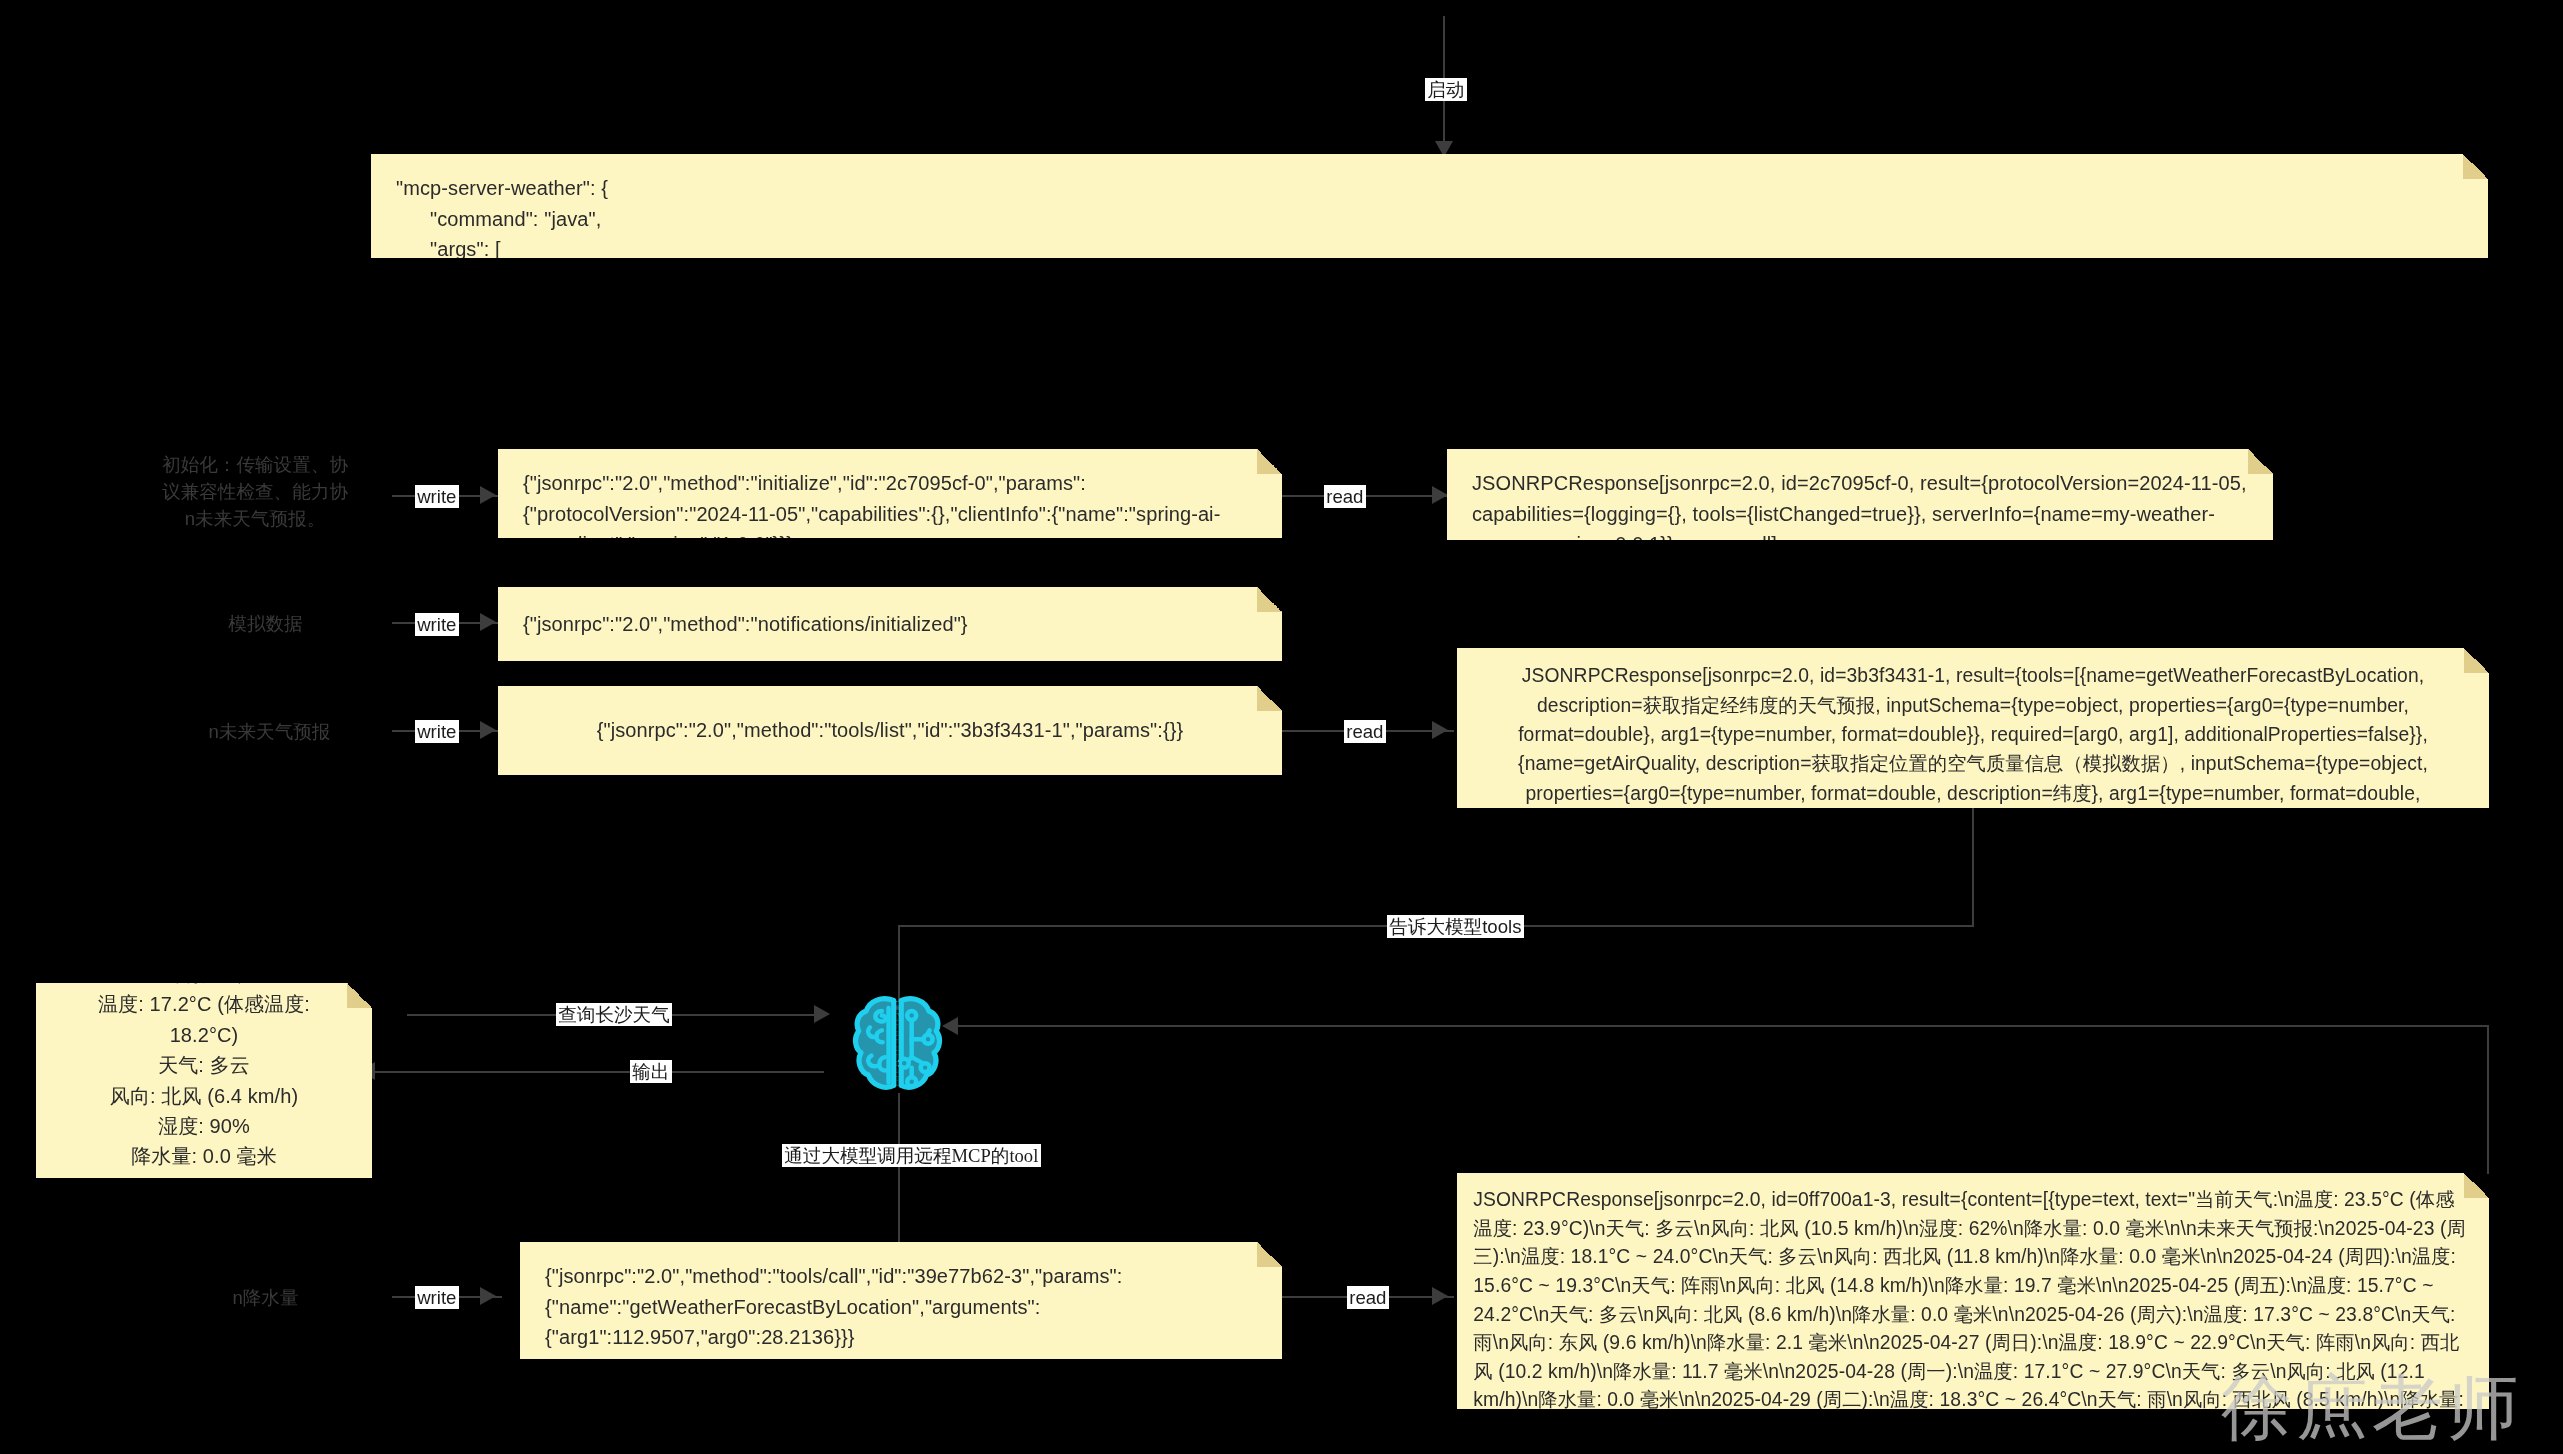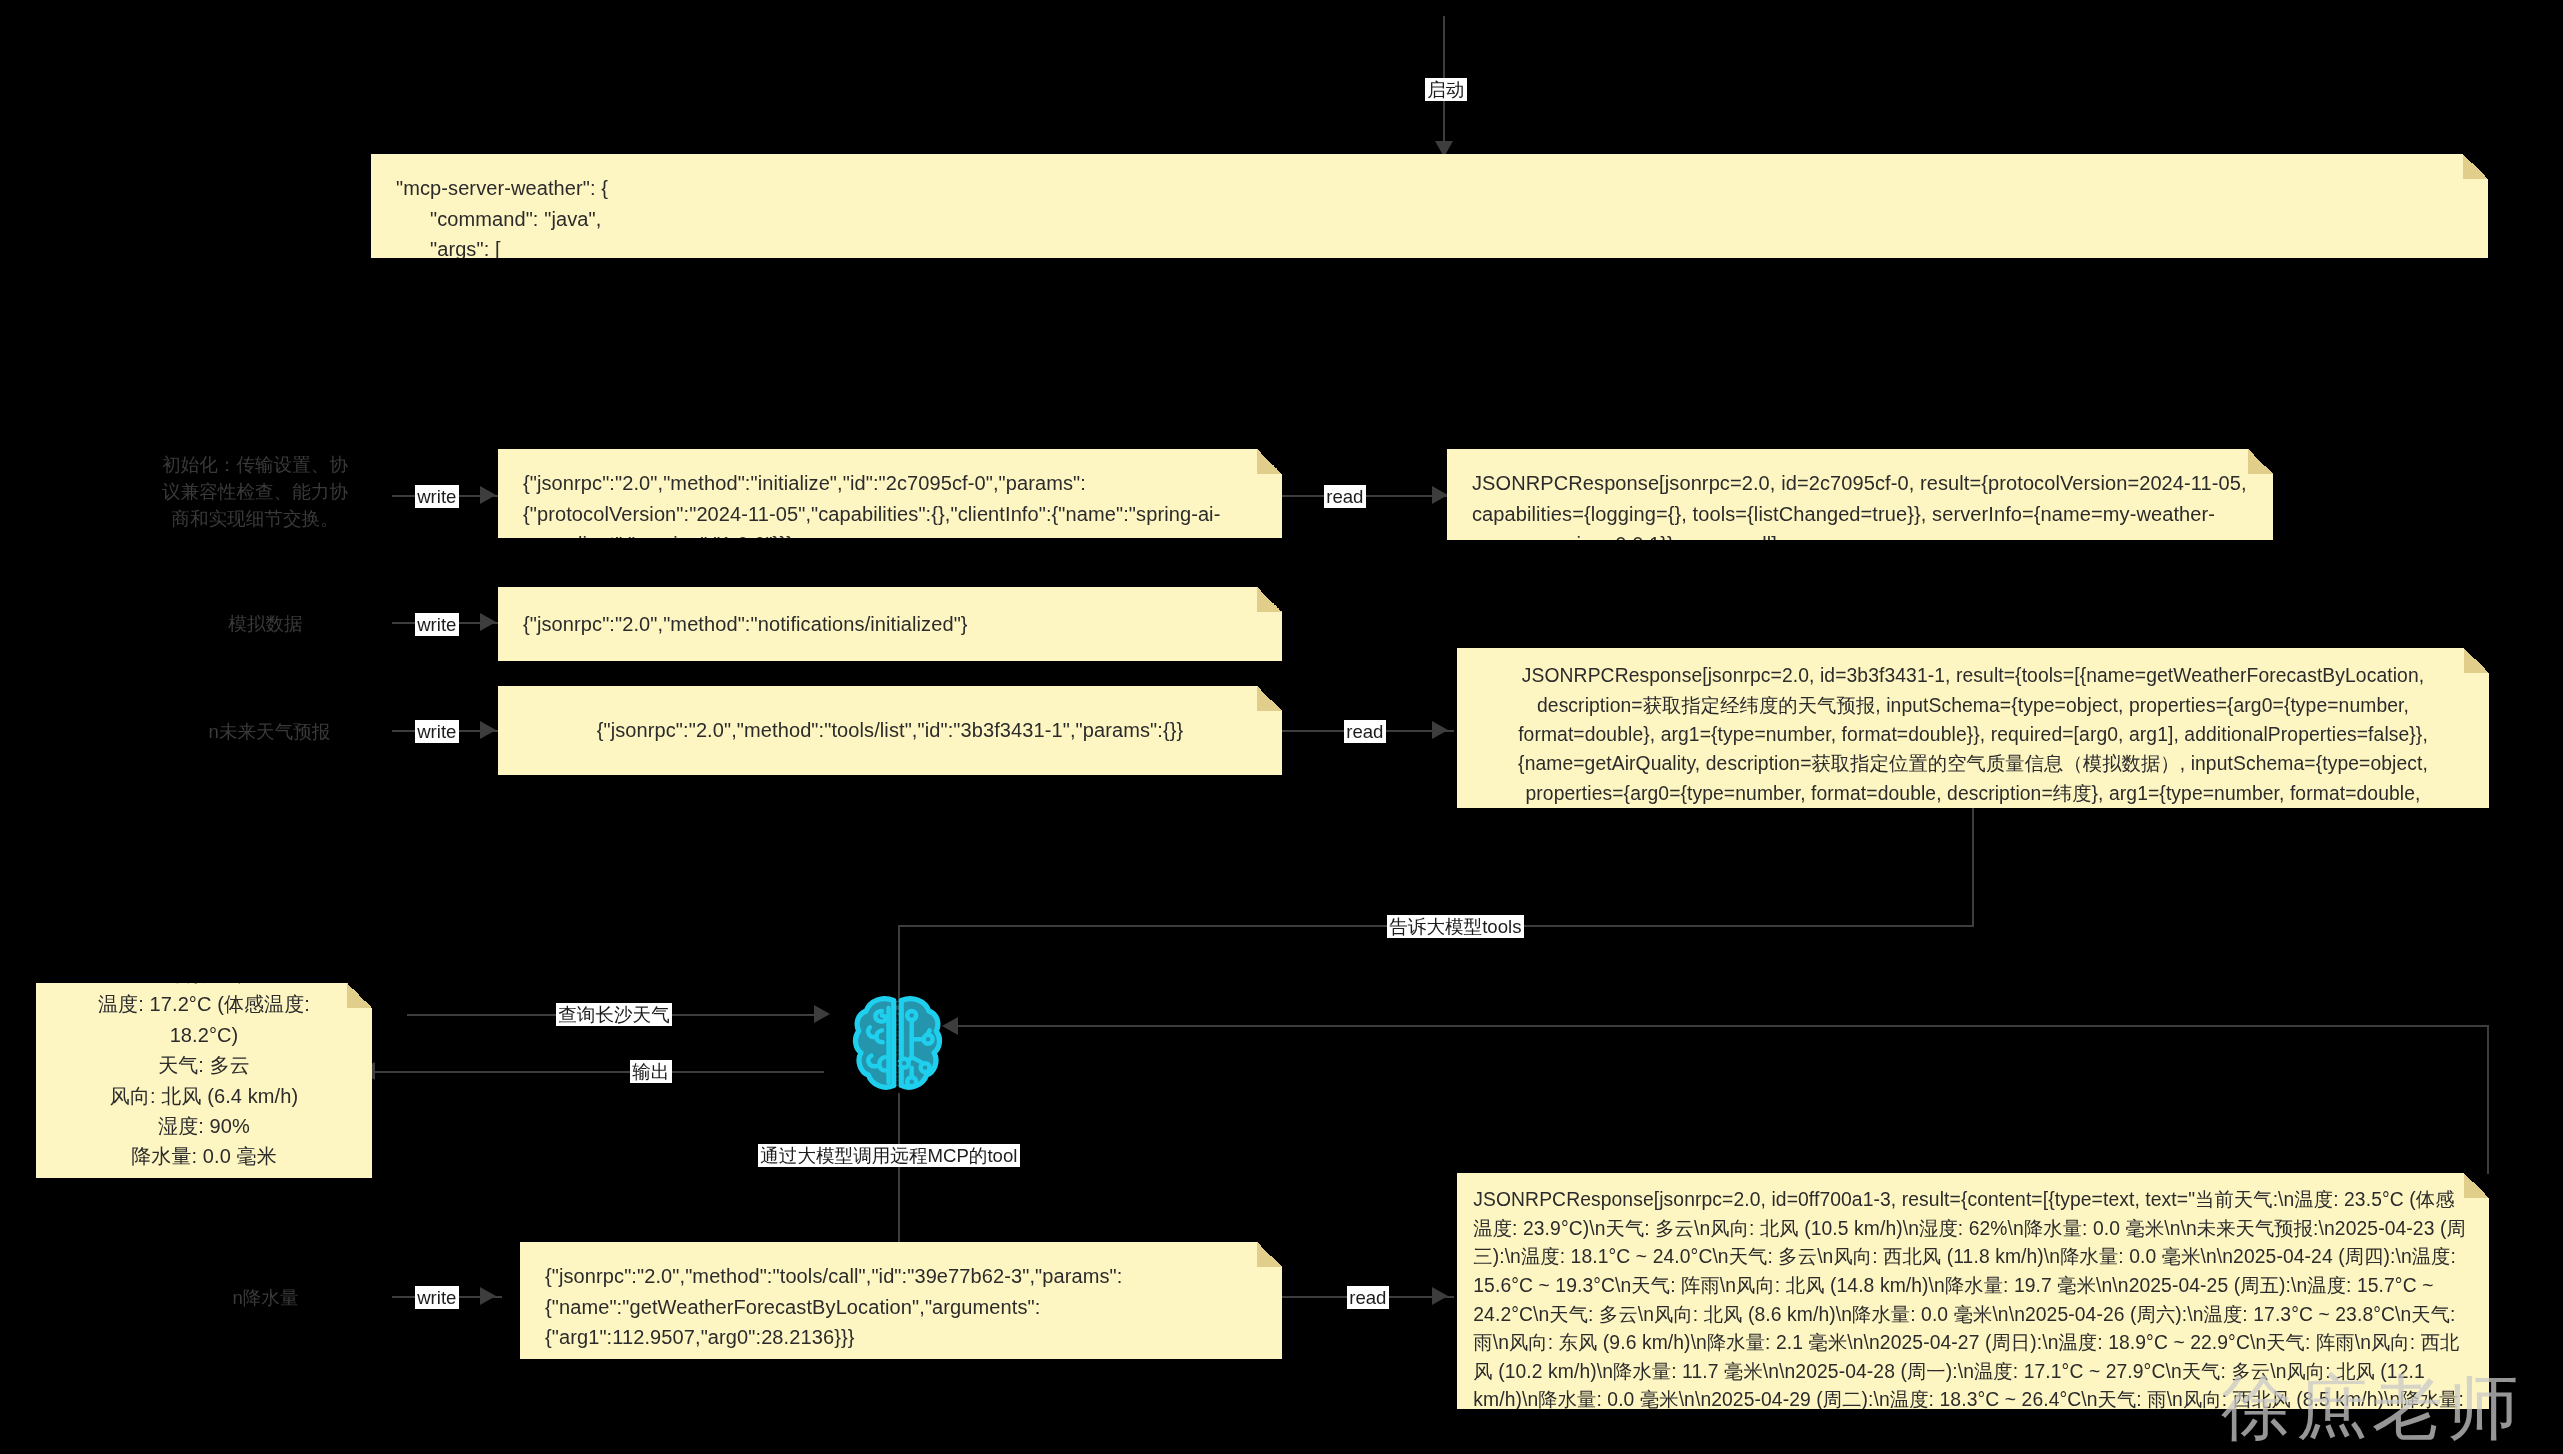--- a/index.html
+++ b/index.html
@@ -118,21 +118,21 @@
       "args": [
         "-Dspring.ai.mcp.server.stdio=true",
         "-Dlogging.pattern.console=",
         "-jar",
         "D:\\ideaworkspace\\git_pull\\tuling-flight-booking_all\\mcp-stdio-server\\target\\mcp-stdio-server-xs-1.0.jar"
       ]
    }</div>
 
   <div class="side-label" style="left:140px; top:452px; width:230px;">初始化：传输设置、协
 议兼容性检查、能力协
-商和实现细节交换。</div>
+n未来天气预报。</div>
 
   <div class="line-h" style="left:392px; top:495px; width:110px;"></div>
   <div class="arrow-r" style="left:480px; top:486px;"></div>
   <div class="edge-label" style="left:415px; top:485px;">write</div>
 
   <div class="note" style="left:498px; top:449px; width:784px; height:89px; font-size:20px;">{"jsonrpc":"2.0","method":"initialize","id":"2c7095cf-0","params":{"protocolVersion":"2024-11-05","capabilities":{},"clientInfo":{"name":"spring-ai-mcp-client","version":"1.0.0"}}}</div>
 
   <div class="line-h" style="left:1282px; top:495px; width:172px;"></div>
   <div class="arrow-r" style="left:1432px; top:486px;"></div>
   <div class="edge-label" style="left:1324px; top:485px;">read</div>
@@ -217,21 +217,21 @@
               display:flex; align-items:center; justify-content:center;">当前天气:
 温度: 17.2°C (体感温度: 18.2°C)
 天气: 多云
 风向: 北风 (6.4 km/h)
 湿度: 90%
 降水量: 0.0 毫米
 ...</div>
 
   <div class="line-v" style="left:898px; top:1093px; height:186px;"></div>
   <div class="arrow-d" style="left:890px; top:1263px;"></div>
-  <div class="edge-label" style="left:758px; top:1144px;">通过大模型调用远程MCP的tool</div>
+  <div class="edge-label" style="left:782px; top:1144px;font-family:Liberation Serif, serif;">通过大模型调用远程MCP的tool</div>
 
   <div class="side-label" style="left:195px; top:1285px; width:141px;">n降水量</div>
 
   <div class="line-h" style="left:392px; top:1296px; width:110px;"></div>
   <div class="arrow-r" style="left:480px; top:1287px;"></div>
   <div class="edge-label" style="left:415px; top:1286px;">write</div>
 
   <div class="note" style="left:520px; top:1242px; width:762px; height:117px; font-size:20px;">{"jsonrpc":"2.0","method":"tools/call","id":"39e77b62-3","params":{"name":"getWeatherForecastByLocation","arguments":{"arg1":112.9507,"arg0":28.2136}}}</div>
 
   <div class="line-h" style="left:1282px; top:1296px; width:172px;"></div>

